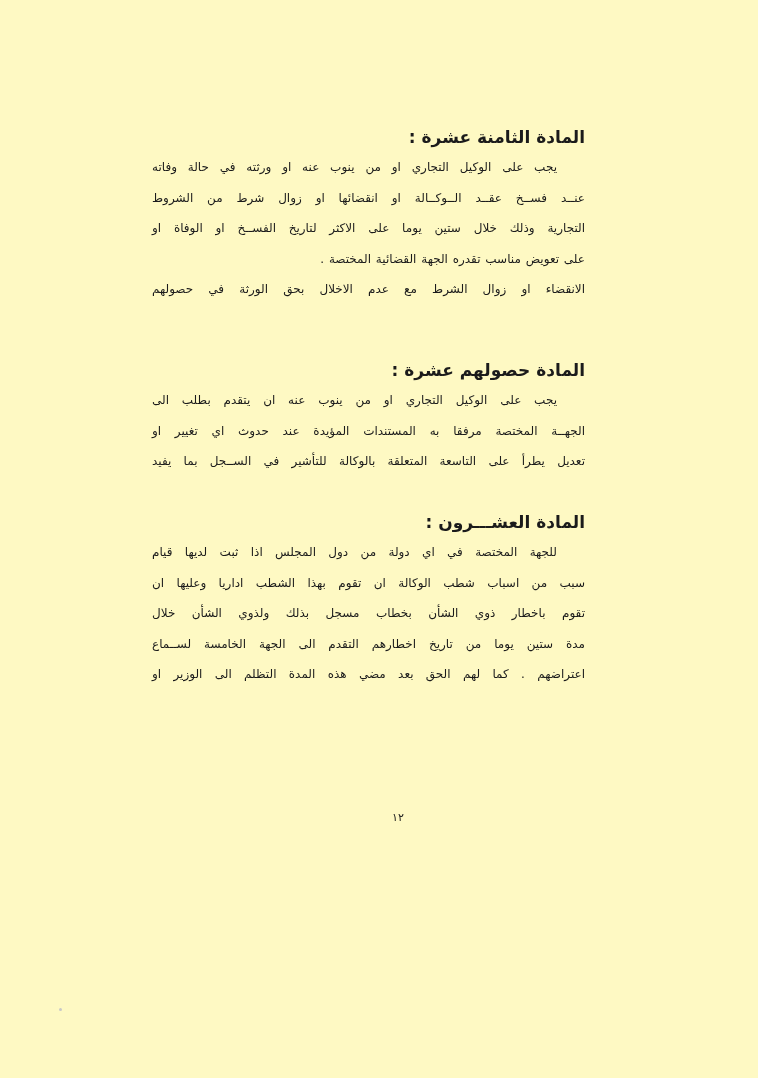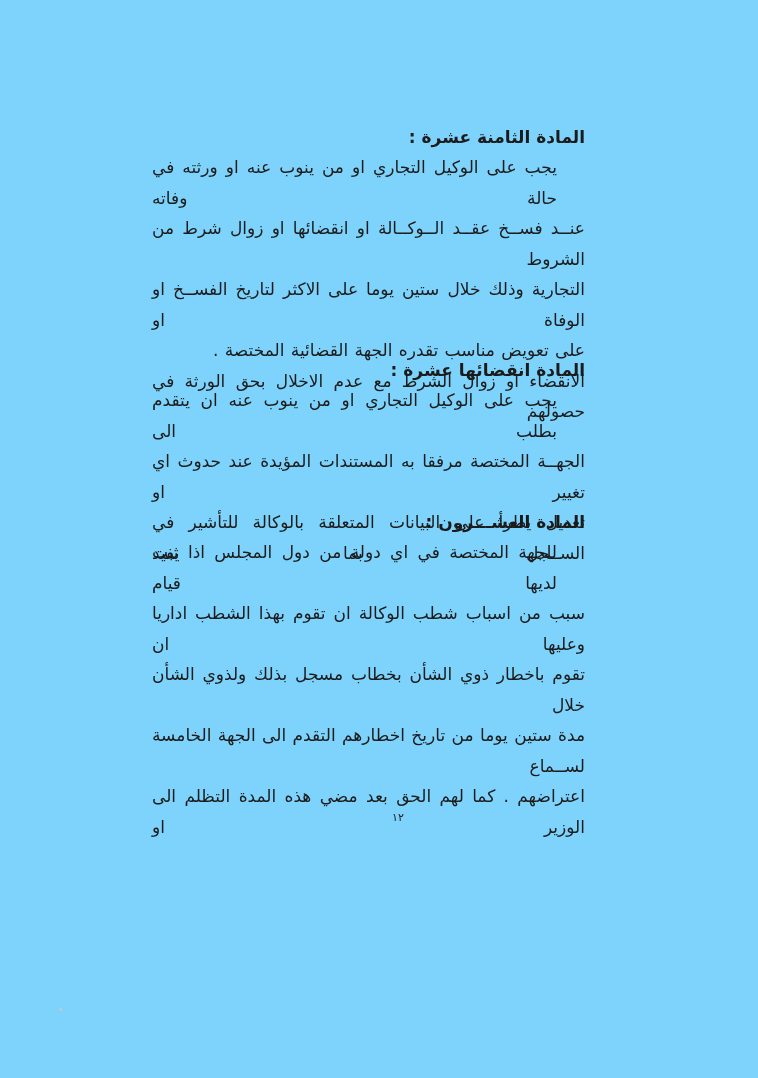--- a/index.html
+++ b/index.html
@@ -10,40 +10,40 @@
   body {
     width: 758px;
     height: 1078px;
     position: relative;
     font-family: "DejaVu Sans", sans-serif;
     overflow: hidden;
   }
   .page {
     position: absolute;
     inset: 0;
-    background: #7dd3fc;
+    background: #fef9c3;
     color: #1b1b1b;
     direction: rtl;
     overflow: hidden;
   }
   .article {
     position: absolute;
     right: 173px;
     width: 433px;
   }
   .article-heading {
     margin: 0;
     font-size: 17px;
     font-weight: bold;
     line-height: 30px;
     text-align: right;
     letter-spacing: 0.2px;
   }
   .pline {
-    font-size: 17px;
+    font-size: 12px;
     line-height: 30.5px;
     text-align: justify;
     text-align-last: justify;
     word-spacing: 1px;
   }
   .pline.first {
     padding-right: 28px;
   }
   .pline.last {
     text-align-last: right;
@@ -80,24 +80,24 @@
   <section class="article" id="sec-18">
     <h2 class="article-heading">المادة الثامنة عشرة :</h2>
     <div class="pline first">يجب على الوكيل التجاري او من ينوب عنه او ورثته في حالة وفاته</div>
     <div class="pline">عنــد فســخ عقــد الــوكــالة او انقضائها او زوال شرط من الشروط</div>
     <div class="pline">التجارية وذلك خلال ستين يوما على الاكثر لتاريخ الفســخ او الوفاة او</div>
     <div class="pline last">على تعويض مناسب تقدره الجهة القضائية المختصة .</div>
     <div class="pline">الانقضاء او زوال الشرط مع عدم الاخلال بحق الورثة في حصولهم</div>
   </section>
 
   <section class="article" id="sec-19">
-    <h2 class="article-heading">المادة انقضائها عشرة :</h2>
+    <h2 class="article-heading">المادة حصولهم عشرة :</h2>
     <div class="pline first">يجب على الوكيل التجاري او من ينوب عنه ان يتقدم بطلب الى</div>
     <div class="pline">الجهــة المختصة مرفقا به المستندات المؤيدة عند حدوث اي تغيير او</div>
-    <div class="pline">تعديل يطرأ على البيانات المتعلقة بالوكالة للتأشير في الســجل بما يفيد</div>
+    <div class="pline">تعديل يطرأ على التاسعة المتعلقة بالوكالة للتأشير في الســجل بما يفيد</div>
   </section>
 
   <section class="article" id="sec-20">
     <h2 class="article-heading">المادة العشـــرون :</h2>
     <div class="pline first">للجهة المختصة في اي دولة من دول المجلس اذا ثبت لديها قيام</div>
     <div class="pline">سبب من اسباب شطب الوكالة ان تقوم بهذا الشطب اداريا وعليها ان</div>
     <div class="pline">تقوم باخطار ذوي الشأن بخطاب مسجل بذلك ولذوي الشأن خلال</div>
     <div class="pline">مدة ستين يوما من تاريخ اخطارهم التقدم الى الجهة الخامسة لســماع</div>
     <div class="pline">اعتراضهم . كما لهم الحق بعد مضي هذه المدة التظلم الى الوزير او</div>
   </section>

